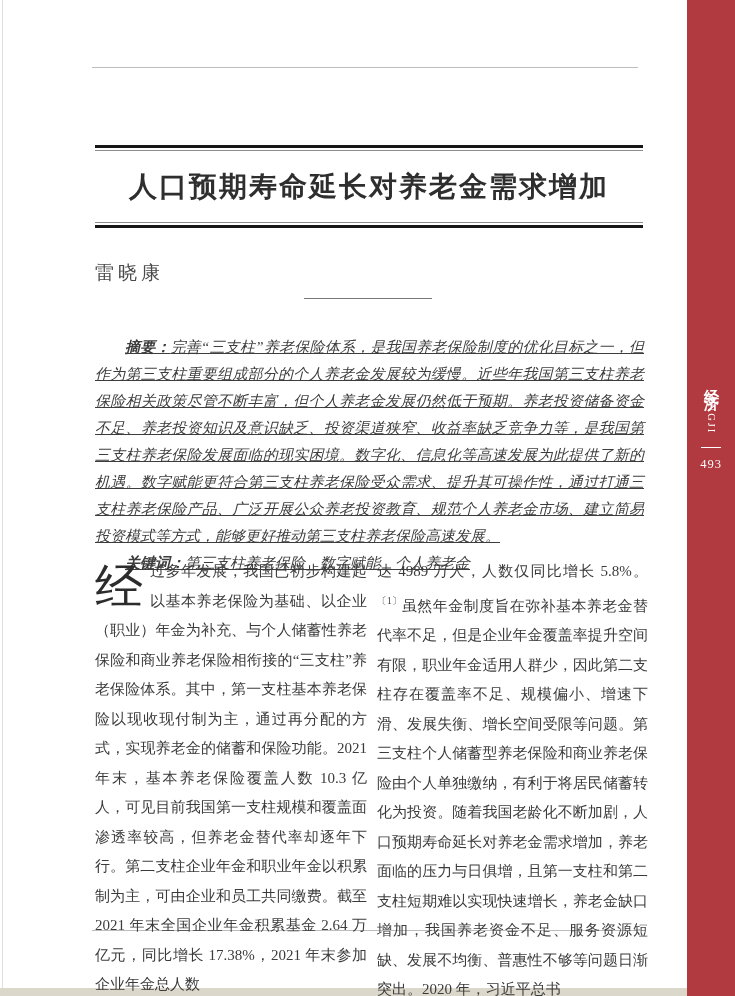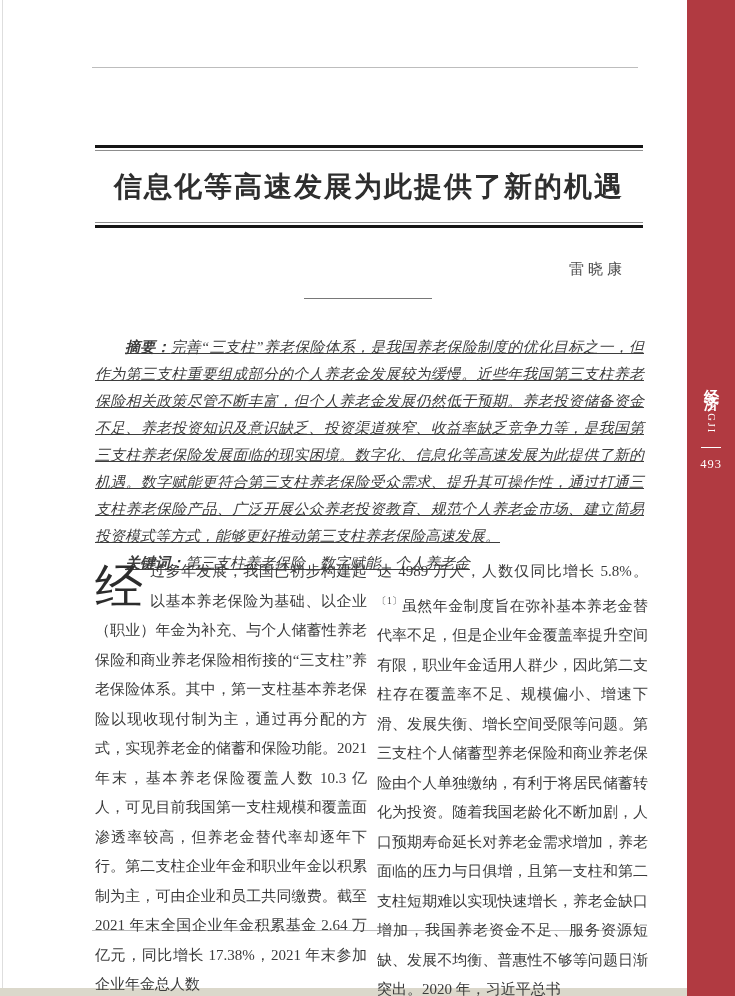--- a/index.html
+++ b/index.html
@@ -24,22 +24,22 @@
   .dbl-rule .thin  { height:1px; background:#8d8d8d; }
   .dbl-rule.top .thin { margin-top:2px; }
   .dbl-rule.bottom .thin { margin-bottom:2px; }
   .article-title {
     font-family:"Liberation Sans", sans-serif;
     font-weight:bold; font-size:28px; letter-spacing:2px;
     text-align:center; margin:17px 0 16px; color:#2e2e2e;
   }
 
   .author {
-    position:absolute; left:78px; top:260px; width:548px;
-    text-align:right; font-size:15px; letter-spacing:4px; color:#4a4a4a;
+    position:absolute; left:95px; top:260px; width:548px;
+    text-align:left; font-size:19px; letter-spacing:4px; color:#4a4a4a;
   }
   .author-divider { position:absolute; left:304px; top:298px; width:128px; height:1px; background:#787878; }
 
   
   .abstract-block {
     position:absolute; left:95px; top:334px; width:549px;
     font-size:15px; line-height:27px; text-align:justify;
     font-style:italic; color:#3d3d3d;
   }
   .abstract-block p { margin:0; text-indent:2em;text-decoration:underline; }
@@ -82,21 +82,21 @@
 <div class="page-left-edge"></div>
 <div class="bottom-strip"></div>
 <div class="header-rule"></div>
 <div class="footer-rule"></div>
 
 <div class="title-block">
   <div class="dbl-rule top">
     <div class="thick"></div>
       <div class="thin"></div>
   </div>
-  <h1 class="article-title">信息化等高速发展为此提供了新的机遇</h1>
+  <h1 class="article-title">人口预期寿命延长对养老金需求增加</h1>
   <div class="dbl-rule bottom">
     <div class="thin"></div>
       <div class="thick"></div>
   </div>
 </div>
 
 <div class="author">雷晓康</div>
 <div class="author-divider"></div>
 
 <div class="abstract-block">

